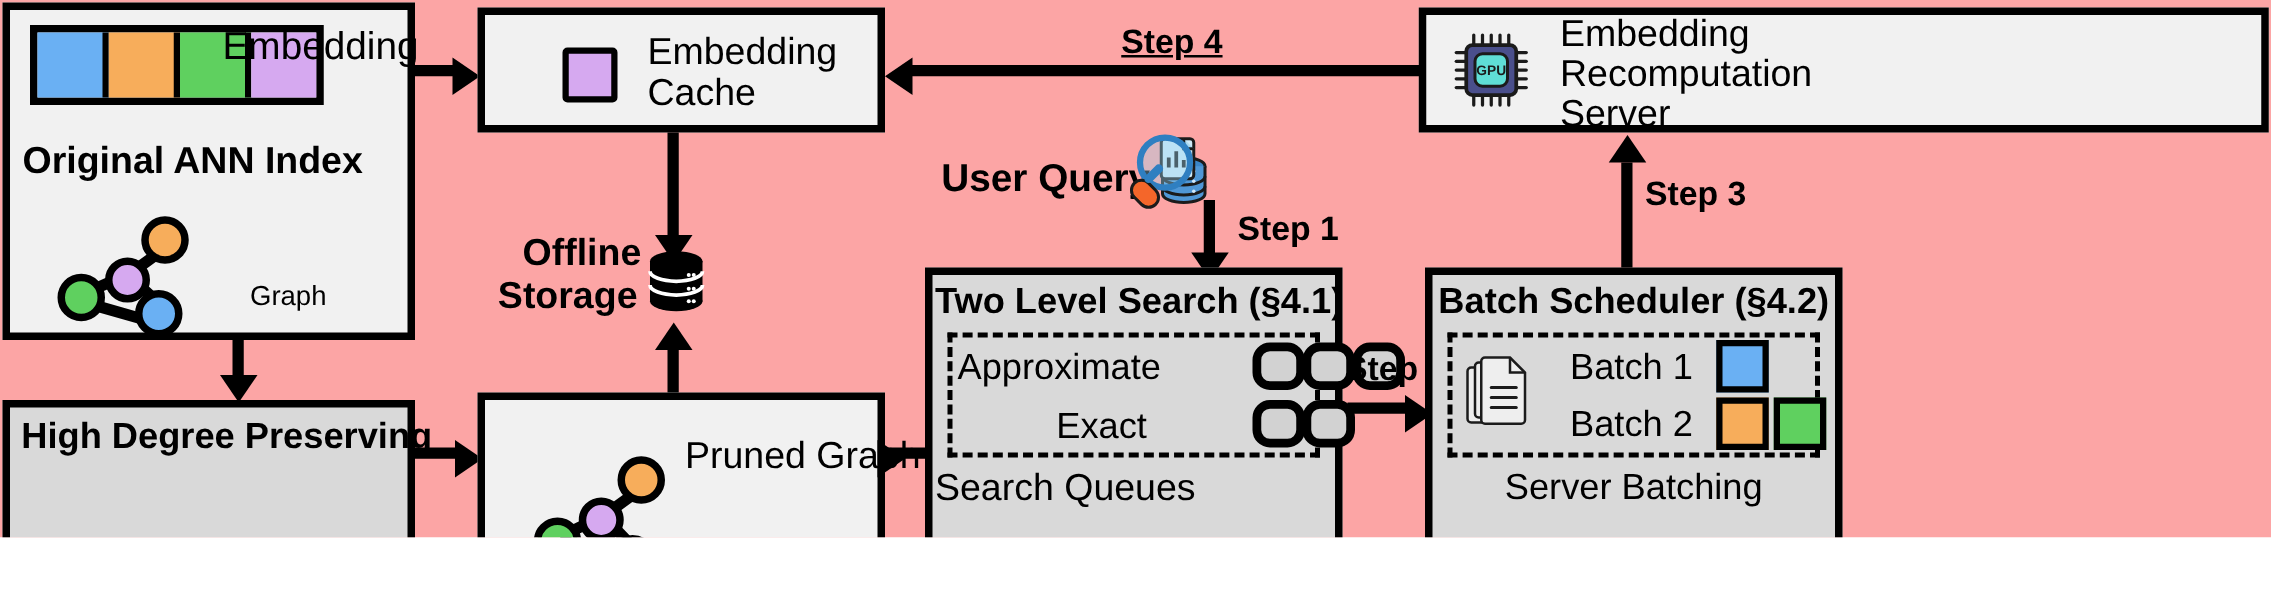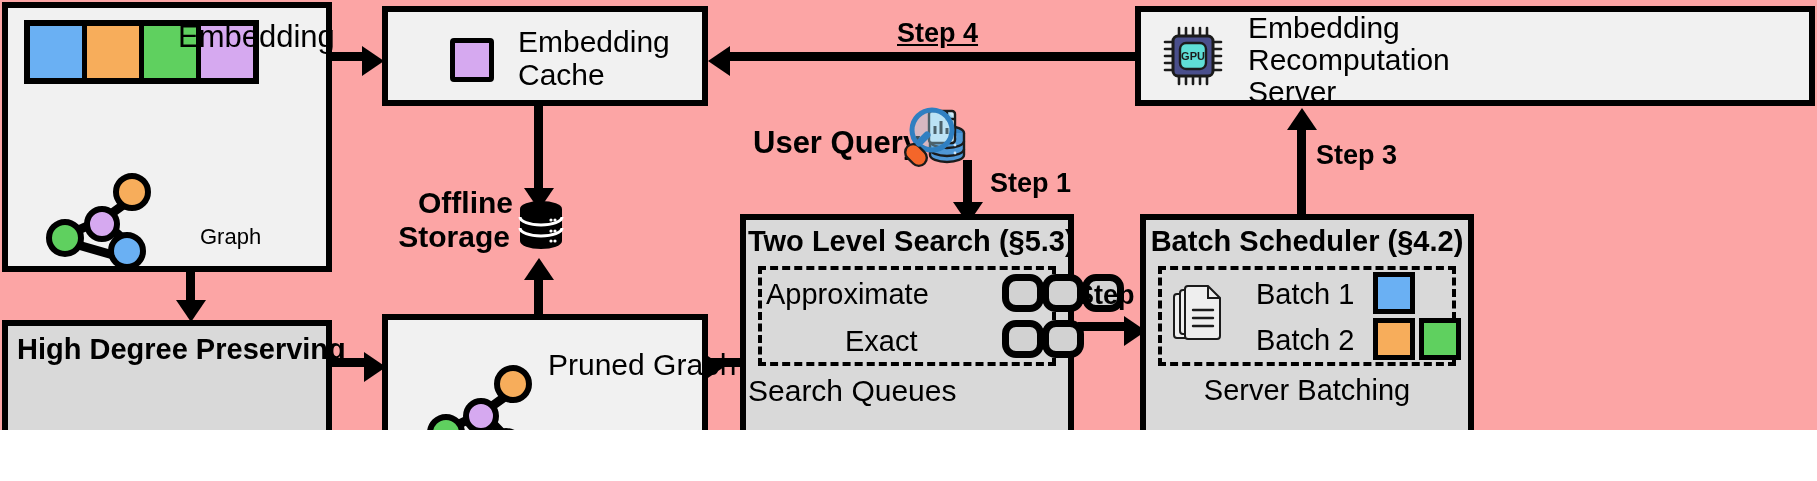--- a/index.html
+++ b/index.html
@@ -40,20 +40,21 @@
 
   <div class="embstrip" style="left:24px;top:20px;">
     <div class="cell" style="background:#6ab0f3;"></div>
     <div class="cell" style="background:#f7ad5b;"></div>
     <div class="cell" style="background:#5fd05f;"></div>
     <div class="cell" style="background:#d6a9f0;"></div>
   </div>
 
   <div class="lbl" style="left:178px;top:20px;font-size:31px;">Embedding</div>
 
+  <div class="lbl bold" style="left:18px;top:112px;font-size:30px;">Original ANN Index</div>
 
   <div class="edge" style="left:66px;top:231px;width:48px;transform:rotate(-24deg);"></div>
   <div class="edge" style="left:106px;top:213px;width:46px;transform:rotate(-36deg);"></div>
   <div class="edge" style="left:106px;top:219px;width:44px;transform:rotate(42deg);"></div>
   <div class="edge" style="left:66px;top:237px;width:68px;transform:rotate(16deg);"></div>
 
   <div class="node" style="left:113px;top:173px;width:38px;height:38px;background:#f7ad5b;"></div>
   <div class="node" style="left:84px;top:206px;width:36px;height:36px;background:#d6a9f0;"></div>
   <div class="node" style="left:46px;top:219px;width:38px;height:38px;background:#5fd05f;"></div>
   <div class="node" style="left:108px;top:232px;width:38px;height:38px;background:#6ab0f3;"></div>
@@ -134,21 +135,21 @@
       <rect x="8" y="40" width="16" height="24" rx="8" transform="rotate(-45 16 52)" fill="#f4662a" stroke-width="2.4"></rect>
       <line x1="19" y1="40" x2="27" y2="32" stroke="#2f7fc1" stroke-width="7" stroke-linecap="round"></line>
     </g>
   </svg>
 
   <div class="ln" style="left:963px;top:160px;width:9px;height:48px;"></div>
   <div class="ah ah-down" style="left:953px;top:202px;"></div>
   <div class="lbl bold" style="left:990px;top:168px;font-size:27px;">Step 1</div>
 
   <div class="box gray" style="left:740px;top:214px;width:334px;height:262px;"></div>
-  <div class="lbl bold" style="left:748px;top:225px;width:318px;text-align:center;font-size:29px;">Two Level Search (§5.3)</div>
+  <div class="lbl bold" style="left:748px;top:225px;width:318px;text-align:center;font-size:29px;">Two Level Search (§4.1)</div>
 
   <div class="dashed" style="left:758px;top:266px;width:298px;height:100px;"></div>
 
   <div class="lbl" style="left:766px;top:278px;font-size:29px;">Approximate</div>
   <div class="qslot" style="left:1002px;top:274px;width:42px;height:38px;"></div>
   <div class="qslot" style="left:1042px;top:274px;width:42px;height:38px;"></div>
   <div class="qslot" style="left:1082px;top:274px;width:42px;height:38px;"></div>
 
   <div class="lbl" style="left:845px;top:325px;font-size:29px;">Exact</div>
   <div class="qslot" style="left:1002px;top:320px;width:42px;height:38px;"></div>

